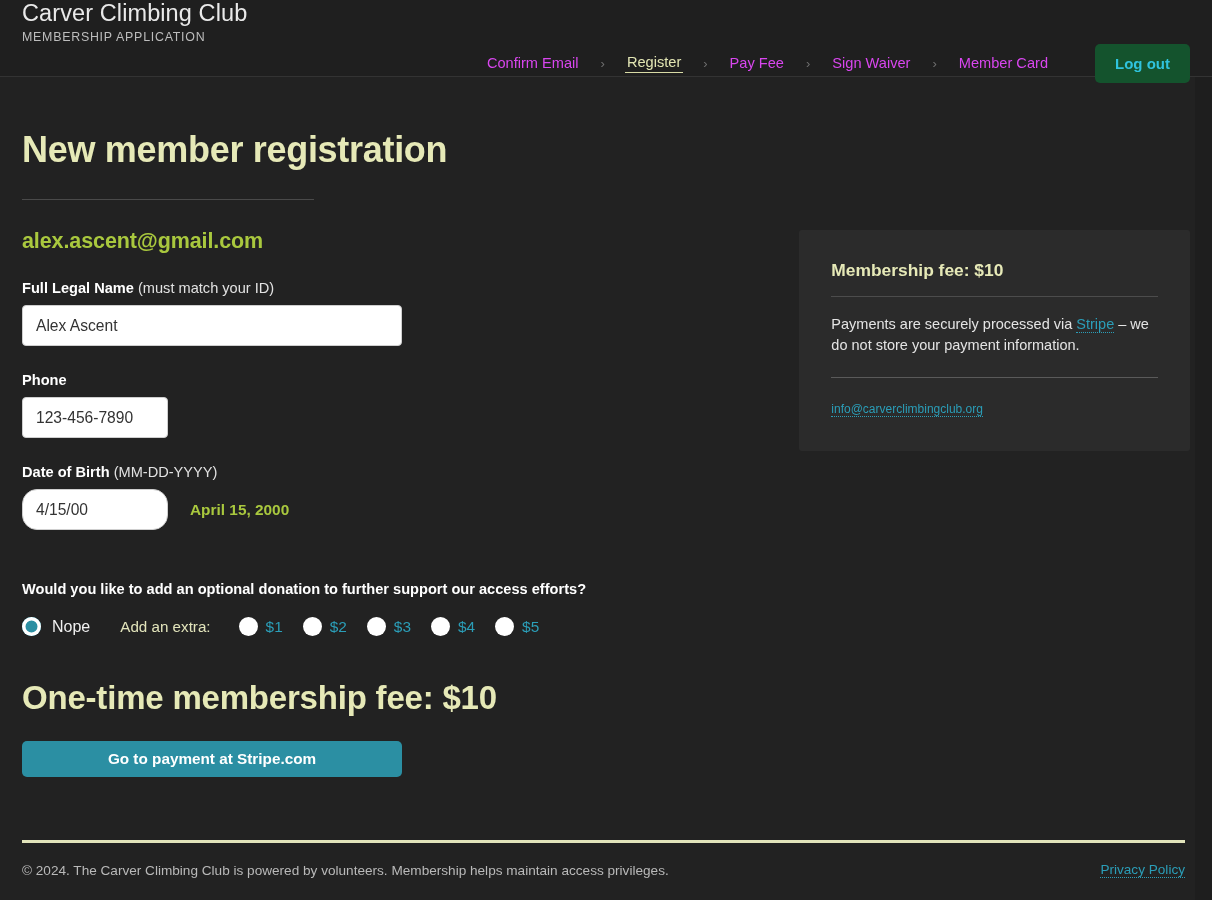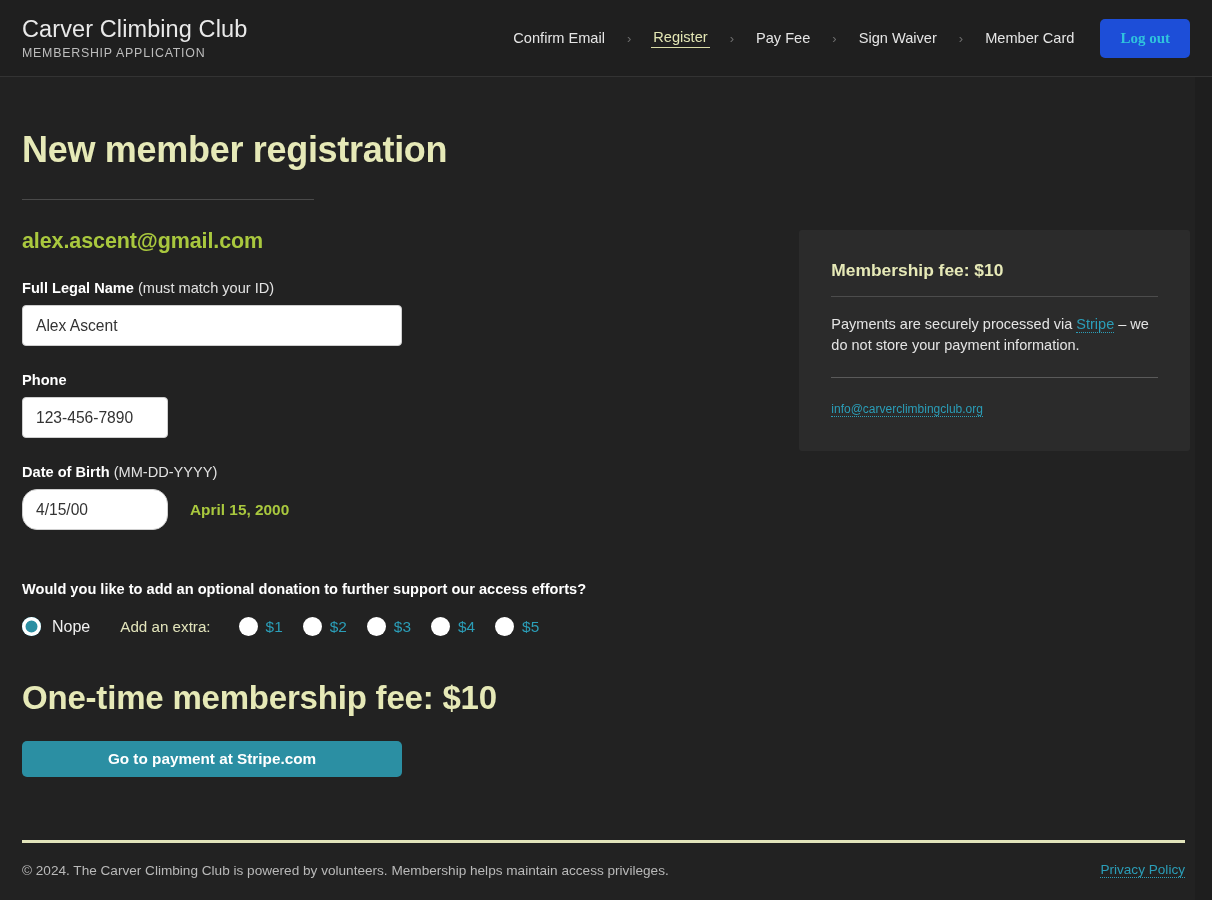--- a/index.html
+++ b/index.html
@@ -21,20 +21,21 @@
   }
 
   
   .header {
     position: relative;
     height: 77px;
     background: #1f1f1f;
     border-bottom: 1px solid #333333;
     display: flex;
     padding: 0 22px;
+    flex-direction: column;
   }
   .brand { display: flex; flex-direction: column; justify-content: center; }
   .brand-title {
     font-size: 23.5px;
     color: #e9e9e9;
     font-weight: 400;
     letter-spacing: 0.1px;
     line-height: 1.18;
   }
   .brand-sub {
@@ -46,45 +47,45 @@
   }
 
   .nav {
     margin-left: auto;
     display: flex;
     align-items: center;
     gap: 0;
   }
   .nav-item {
     font-size: 14.6px;
-    color: #e5e5e5;
+    color: #d946ef;
     padding: 0 2px;
     white-space: nowrap;
   }
   .nav-item.active {
     color: #e3e6b4;
     border-bottom: 1.5px solid #d9dca6;
     padding-bottom: 2px;
   }
   .nav-sep {
     font-size: 13px;
     color: #6e6e6e;
     padding: 0 20px;
   }
   .logout-btn {
-    margin-left: 24px;
-    background: #1d4ed8;
+    margin-left: 45px;
+    background: #14532d;
     color: #2fc3dd;
     font-size: 15px;
     font-weight: 700;
     border: none;
     border-radius: 5px;
     padding: 11px 20px;
     cursor: pointer;
-    font-family: Liberation Serif, serif;
+    font-family: Liberation Sans, sans-serif;
   }
 
   
   .body-wrap {
     position: relative;
     padding: 0 22px;
     height: 823px;
   }
   .right-seam {
     position: absolute;

